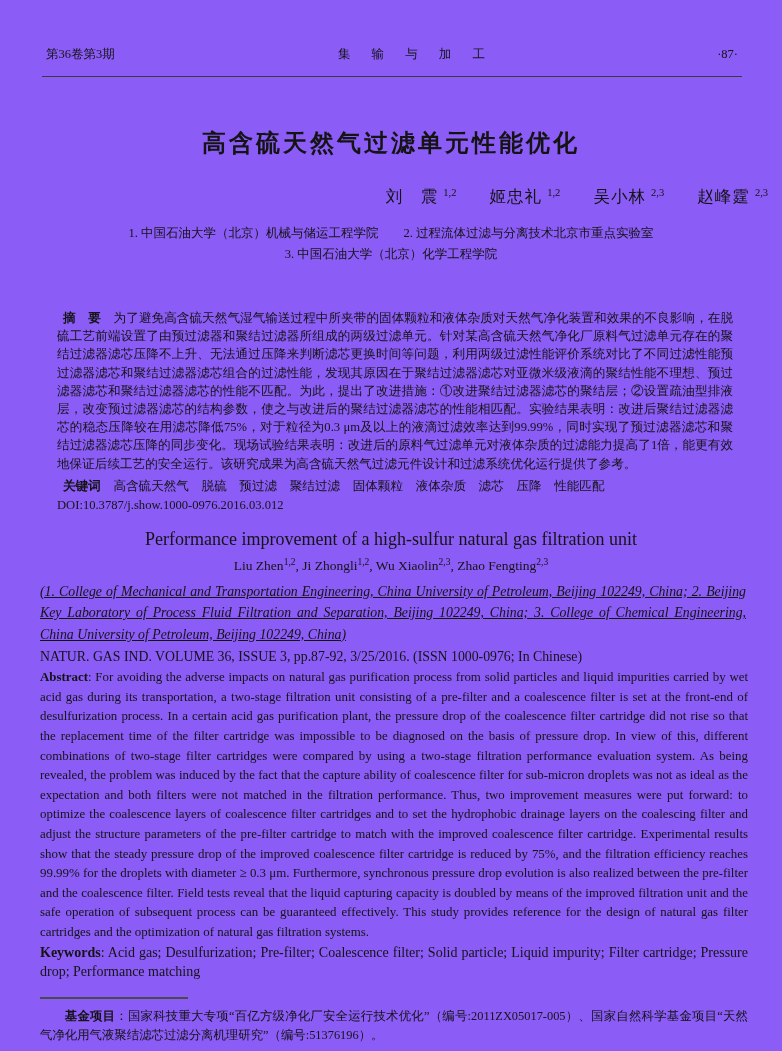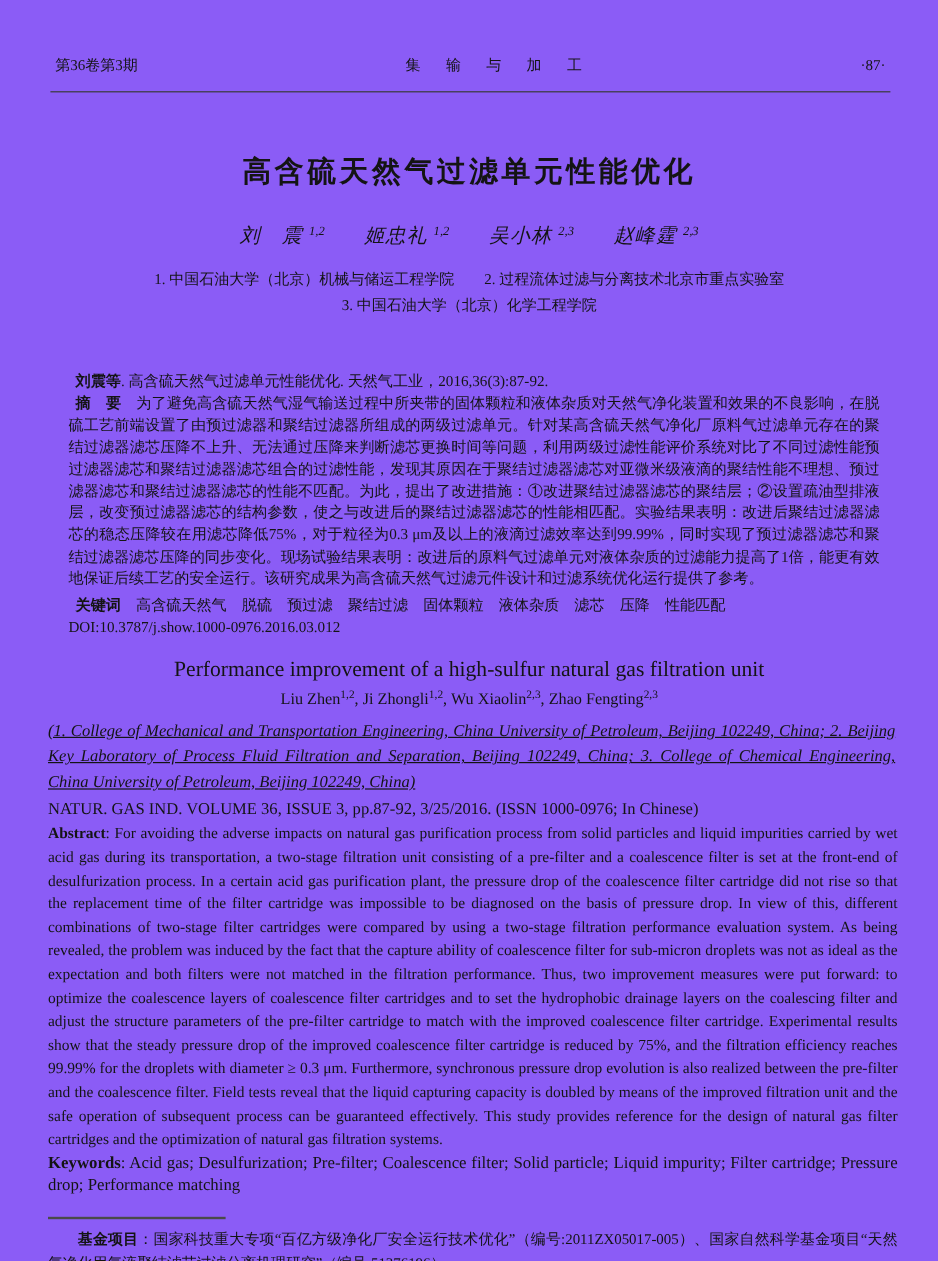--- a/index.html
+++ b/index.html
@@ -27,24 +27,23 @@
   
   .title-cn {
     margin-top:50px;
     text-align:center;
     font-size:24px; font-weight:700;
     letter-spacing:3px;
     font-family:"Liberation Sans","DejaVu Sans",sans-serif;
   }
   .authors-cn {
     margin-top:27px;
-    text-align:center;
+    text-align:right;
     font-size:16.5px;
     letter-spacing:1px;
-    font-style:italic;
   }
   .authors-cn .author { margin:0 14px; white-space:nowrap; }
   .authors-cn sup { font-size:10.5px; letter-spacing:0; }
   .affils-cn {
     margin-top:15px;
     text-align:center;
     font-size:12.5px;
     line-height:21px;
   }
   
@@ -123,21 +122,20 @@
     <span class="author"><span>吴小林</span> <sup>2,3</sup></span>
     <span class="author"><span>赵峰霆</span> <sup>2,3</sup></span>
   </div>
 
   <div class="affils-cn">
     <div>1. 中国石油大学（北京）机械与储运工程学院　　2. 过程流体过滤与分离技术北京市重点实验室</div>
     <div>3. 中国石油大学（北京）化学工程学院</div>
   </div>
 
   <div class="cn-block">
-    <p><b class="lbl">刘震等</b><span>. 高含硫天然气过滤单元性能优化. 天然气工业，2016,36(3):87-92.</span></p>
     <p class="no-indent" style="text-indent:6px;"><b class="lbl">摘　要</b>　<span>为了避免高含硫天然气湿气输送过程中所夹带的固体颗粒和液体杂质对天然气净化装置和效果的不良影响，在脱硫工艺前端设置了由预过滤器和聚结过滤器所组成的两级过滤单元。针对某高含硫天然气净化厂原料气过滤单元存在的聚结过滤器滤芯压降不上升、无法通过压降来判断滤芯更换时间等问题，利用两级过滤性能评价系统对比了不同过滤性能预过滤器滤芯和聚结过滤器滤芯组合的过滤性能，发现其原因在于聚结过滤器滤芯对亚微米级液滴的聚结性能不理想、预过滤器滤芯和聚结过滤器滤芯的性能不匹配。为此，提出了改进措施：①改进聚结过滤器滤芯的聚结层；②设置疏油型排液层，改变预过滤器滤芯的结构参数，使之与改进后的聚结过滤器滤芯的性能相匹配。实验结果表明：改进后聚结过滤器滤芯的稳态压降较在用滤芯降低75%，对于粒径为0.3 μm及以上的液滴过滤效率达到99.99%，同时实现了预过滤器滤芯和聚结过滤器滤芯压降的同步变化。现场试验结果表明：改进后的原料气过滤单元对液体杂质的过滤能力提高了1倍，能更有效地保证后续工艺的安全运行。该研究成果为高含硫天然气过滤元件设计和过滤系统优化运行提供了参考。</span></p>
     <p class="kw-cn"><b class="lbl">关键词</b>　<span>高含硫天然气　脱硫　预过滤　聚结过滤　固体颗粒　液体杂质　滤芯　压降　性能匹配</span></p>
     <p class="doi-line">DOI:10.3787/j.show.1000-0976.2016.03.012</p>
   </div>
 
   <h2 class="title-en">Performance improvement of a high-sulfur natural gas filtration unit</h2>
 
   <div class="authors-en">
     <span><span>Liu Zhen</span><sup>1,2</sup><span>, </span></span>
     <span><span>Ji Zhongli</span><sup>1,2</sup><span>, </span></span>

